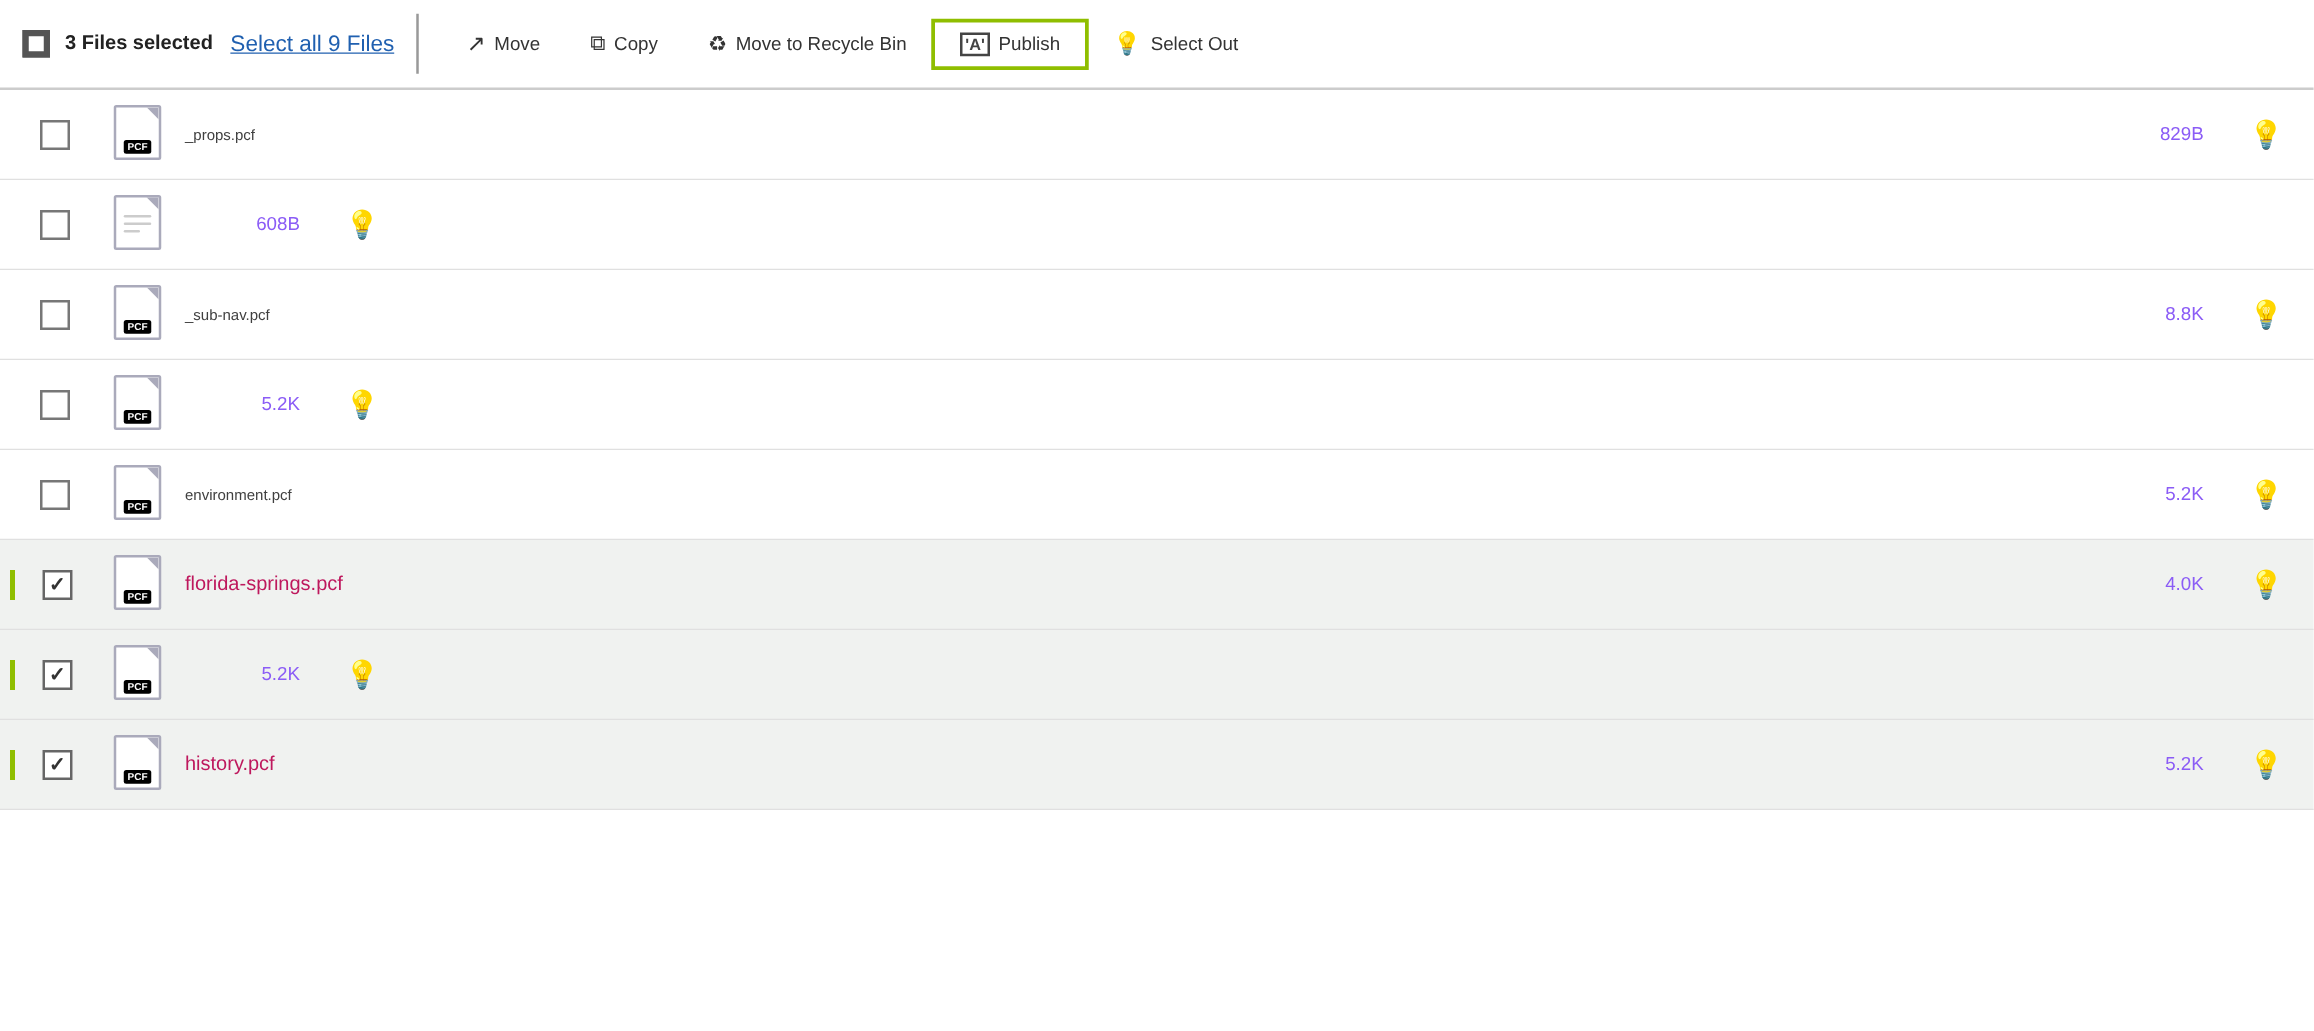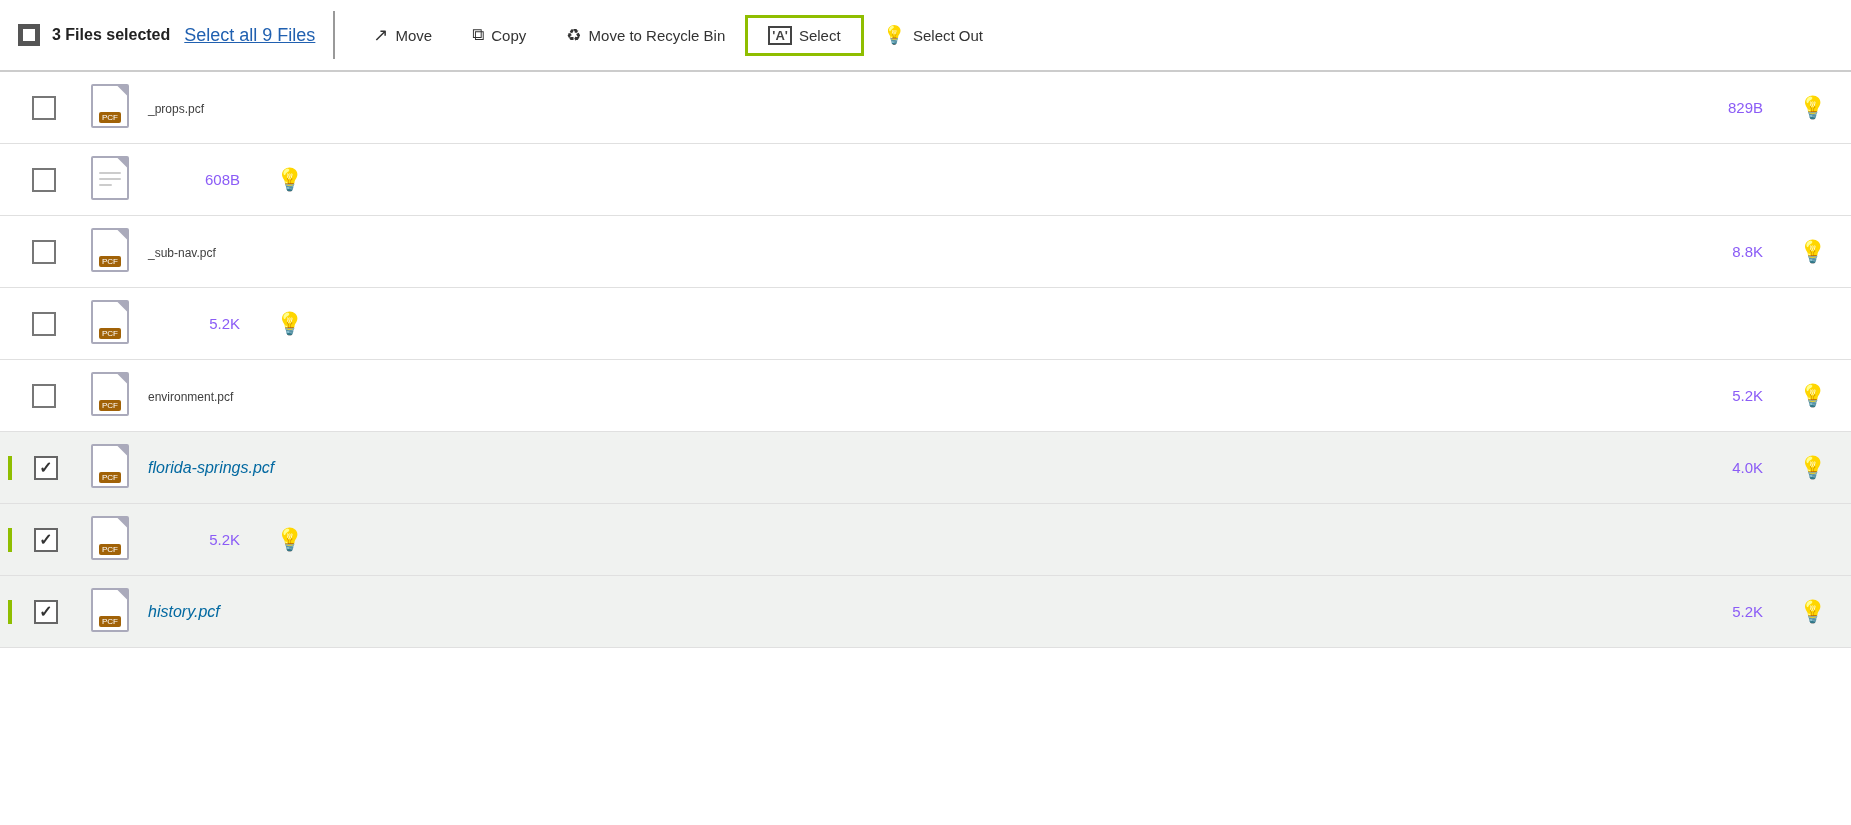--- a/index.html
+++ b/index.html
@@ -203,24 +203,24 @@
       height: 10px;
       background: #aab;
       clip-path: polygon(0 0, 100% 100%, 100% 0);
     }
 
     .pcf-badge {
       position: absolute;
       bottom: 3px;
       left: 50%;
       transform: translateX(-50%);
-      background: #a16207;
+      background: #000000;
       color: #fff;
       font-size: 8px;
-      font-weight: 400;
+      font-weight: 700;
       padding: 1px 3px;
       border-radius: 2px;
       white-space: nowrap;
     }
 
     .html-icon-body {
       width: 38px;
       height: 44px;
       background: #fff;
       border: 2px solid #aab;
@@ -260,23 +260,22 @@
     }
 
     .file-name-link {
       color: #404040;
       text-decoration: none;
       font-size: 12px;
       cursor: pointer;
     }
 
     .file-name-plain {
-      color: #0369a1;
+      color: #be185d;
       font-size: 16px;
-      font-style: italic;
     }
 
     .file-size-cell {
       width: 120px;
       text-align: right;
       padding-right: 20px;
       color: #8b5cf6;
       font-size: 15px;
       flex-shrink: 0;
     }
@@ -326,21 +325,21 @@
     <span>Copy</span>
   </button>
 
   <button class="toolbar-btn">
     <span style="font-size:17px;">♻</span>
     <span>Move to Recycle Bin</span>
   </button>
 
   <button class="toolbar-btn-publish">
     <span class="icon-publish-text">'A'</span>
-    <span>Select</span>
+    <span>Publish</span>
   </button>
 
   <button class="toolbar-btn-checkout">
     <span style="font-size:18px;">💡</span>
     <span>Select Out</span>
   </button>
 </div>
 
 <div id="file-list-container">
     <div class="file-row">

